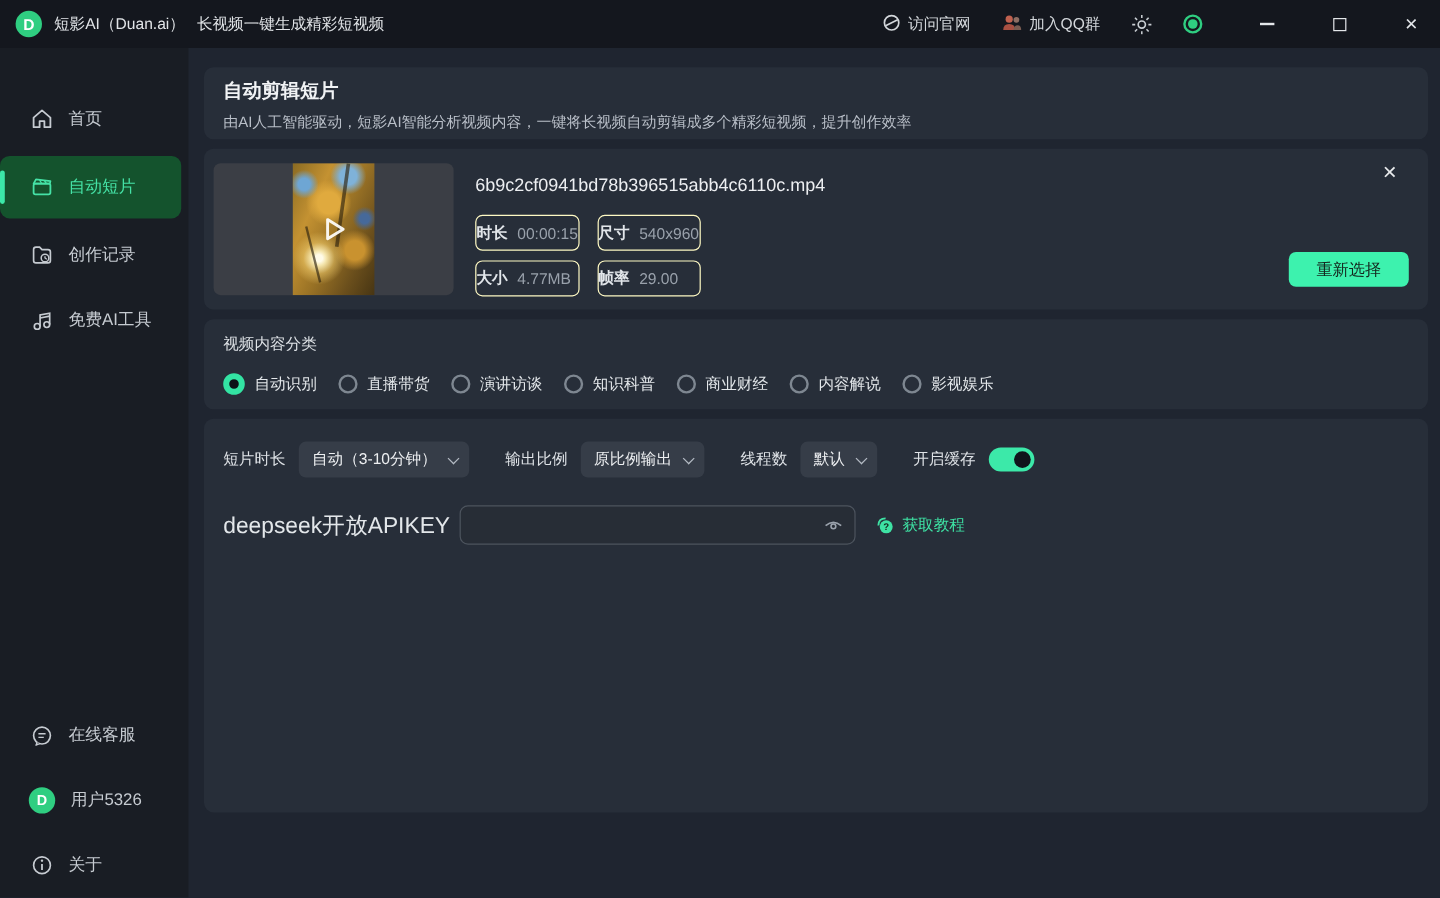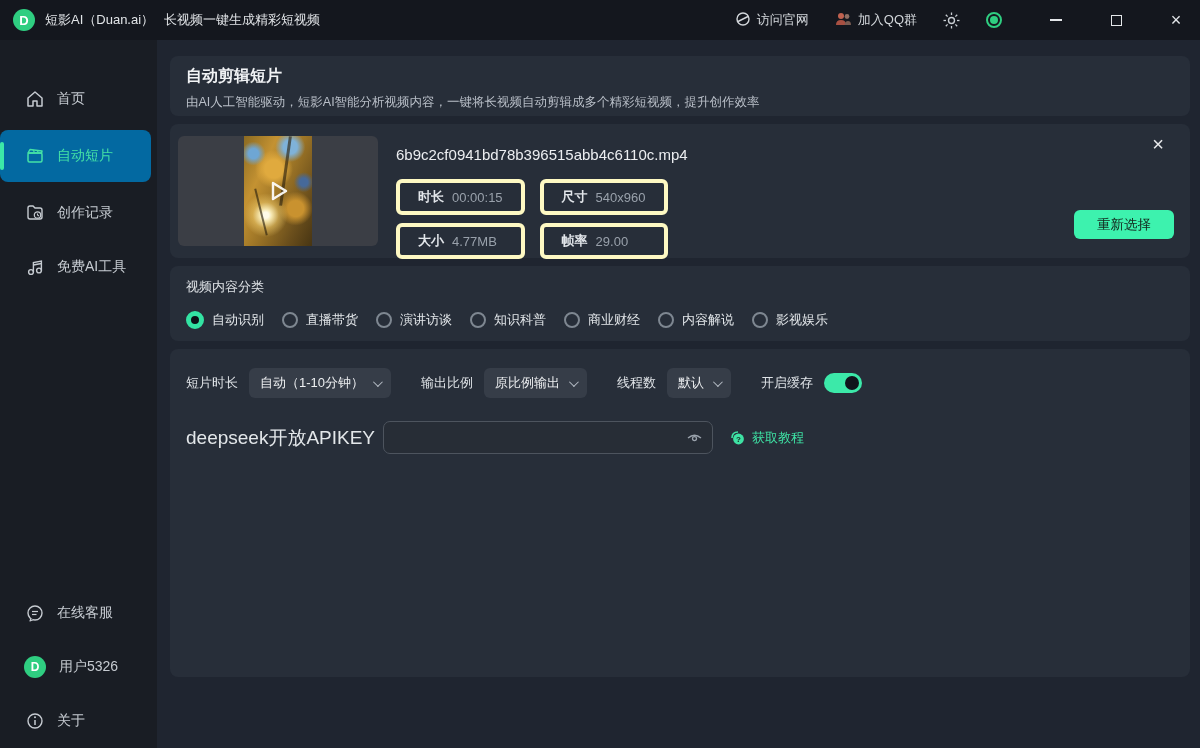--- a/index.html
+++ b/index.html
@@ -39,21 +39,21 @@
     width:157px; background:#191d24; display:flex; flex-direction:column;
     padding-top:32px;
   }
   .side-item {
     height:46px; display:flex; align-items:center; gap:13px;
     padding-left:26px; color:#c6cbd1; cursor:pointer; position:relative;
     font-size:14px; margin:4px 6px 4px 0; border-radius:8px;
   }
   .side-item svg { display:block; flex:none; }
   .side-item.active {
-    background:#0369a1; color:#45e2a6; height:52px;
+    background:#14532d; color:#45e2a6; height:52px;
   }
   .side-item.active::before {
     content:""; position:absolute; left:0; top:12px; bottom:12px; width:4px;
     border-radius:3px; background:#3ce8a8;
   }
   .side-spacer { flex:1; }
   .avatar {
     width:22px; height:22px; border-radius:50%; background:#2fce81;
     display:flex; align-items:center; justify-content:center;
     color:#fff; font-weight:bold; font-size:12px; margin-left:-2px;
@@ -88,21 +88,21 @@
   .thumb::before { width:3px; height:70px; left:40px; top:0; transform:rotate(8deg); }
   .thumb::after  { width:2px; height:48px; left:16px; top:52px; transform:rotate(-14deg); }
   .play-icon { position:absolute; left:50%; top:50%; transform:translate(-50%,-50%); z-index:2; }
   .video-info { margin-left:18px; padding-top:14px; }
   .filename { font-size:15px; color:#eceef1; }
   .meta-grid {
     margin-top:16px; display:grid; grid-template-columns:auto auto;
     justify-content:start; column-gap:15px; row-gap:8px;
   }
   .chip {
-    border:4px solid #fef9c3; border-radius:6px; padding:5px 18px;
+    border:1px solid #fef9c3; border-radius:6px; padding:5px 0;
     display:flex; align-items:center; gap:8px; font-size:13px;
   }
   .chip .c-label { color:#e2e6ea; font-weight:bold; }
   .chip .c-value { color:#99a1ab; }
   .card-close {
     position:absolute; top:10px; right:26px; font-size:20px; color:#e8eaec;
     cursor:pointer; line-height:20px;
   }
   .reselect-btn {
     position:absolute; right:16px; bottom:19px; width:100px; height:29px;
@@ -347,21 +347,21 @@
           <span>影视娱乐</span>
         </div>
       </div>
     </div>
 
     <div class="panel settings-panel">
       <div class="set-row">
         <div class="set-group">
           <span class="set-label">短片时长</span>
           <div class="dropdown">
-            <span class="dd-value">自动（1-10分钟）</span>
+            <span class="dd-value">自动（3-10分钟）</span>
             <i class="chev"></i>
           </div>
         </div>
         <div class="set-group">
           <span class="set-label">输出比例</span>
           <div class="dropdown">
             <span class="dd-value">原比例输出</span>
             <i class="chev"></i>
           </div>
         </div>

